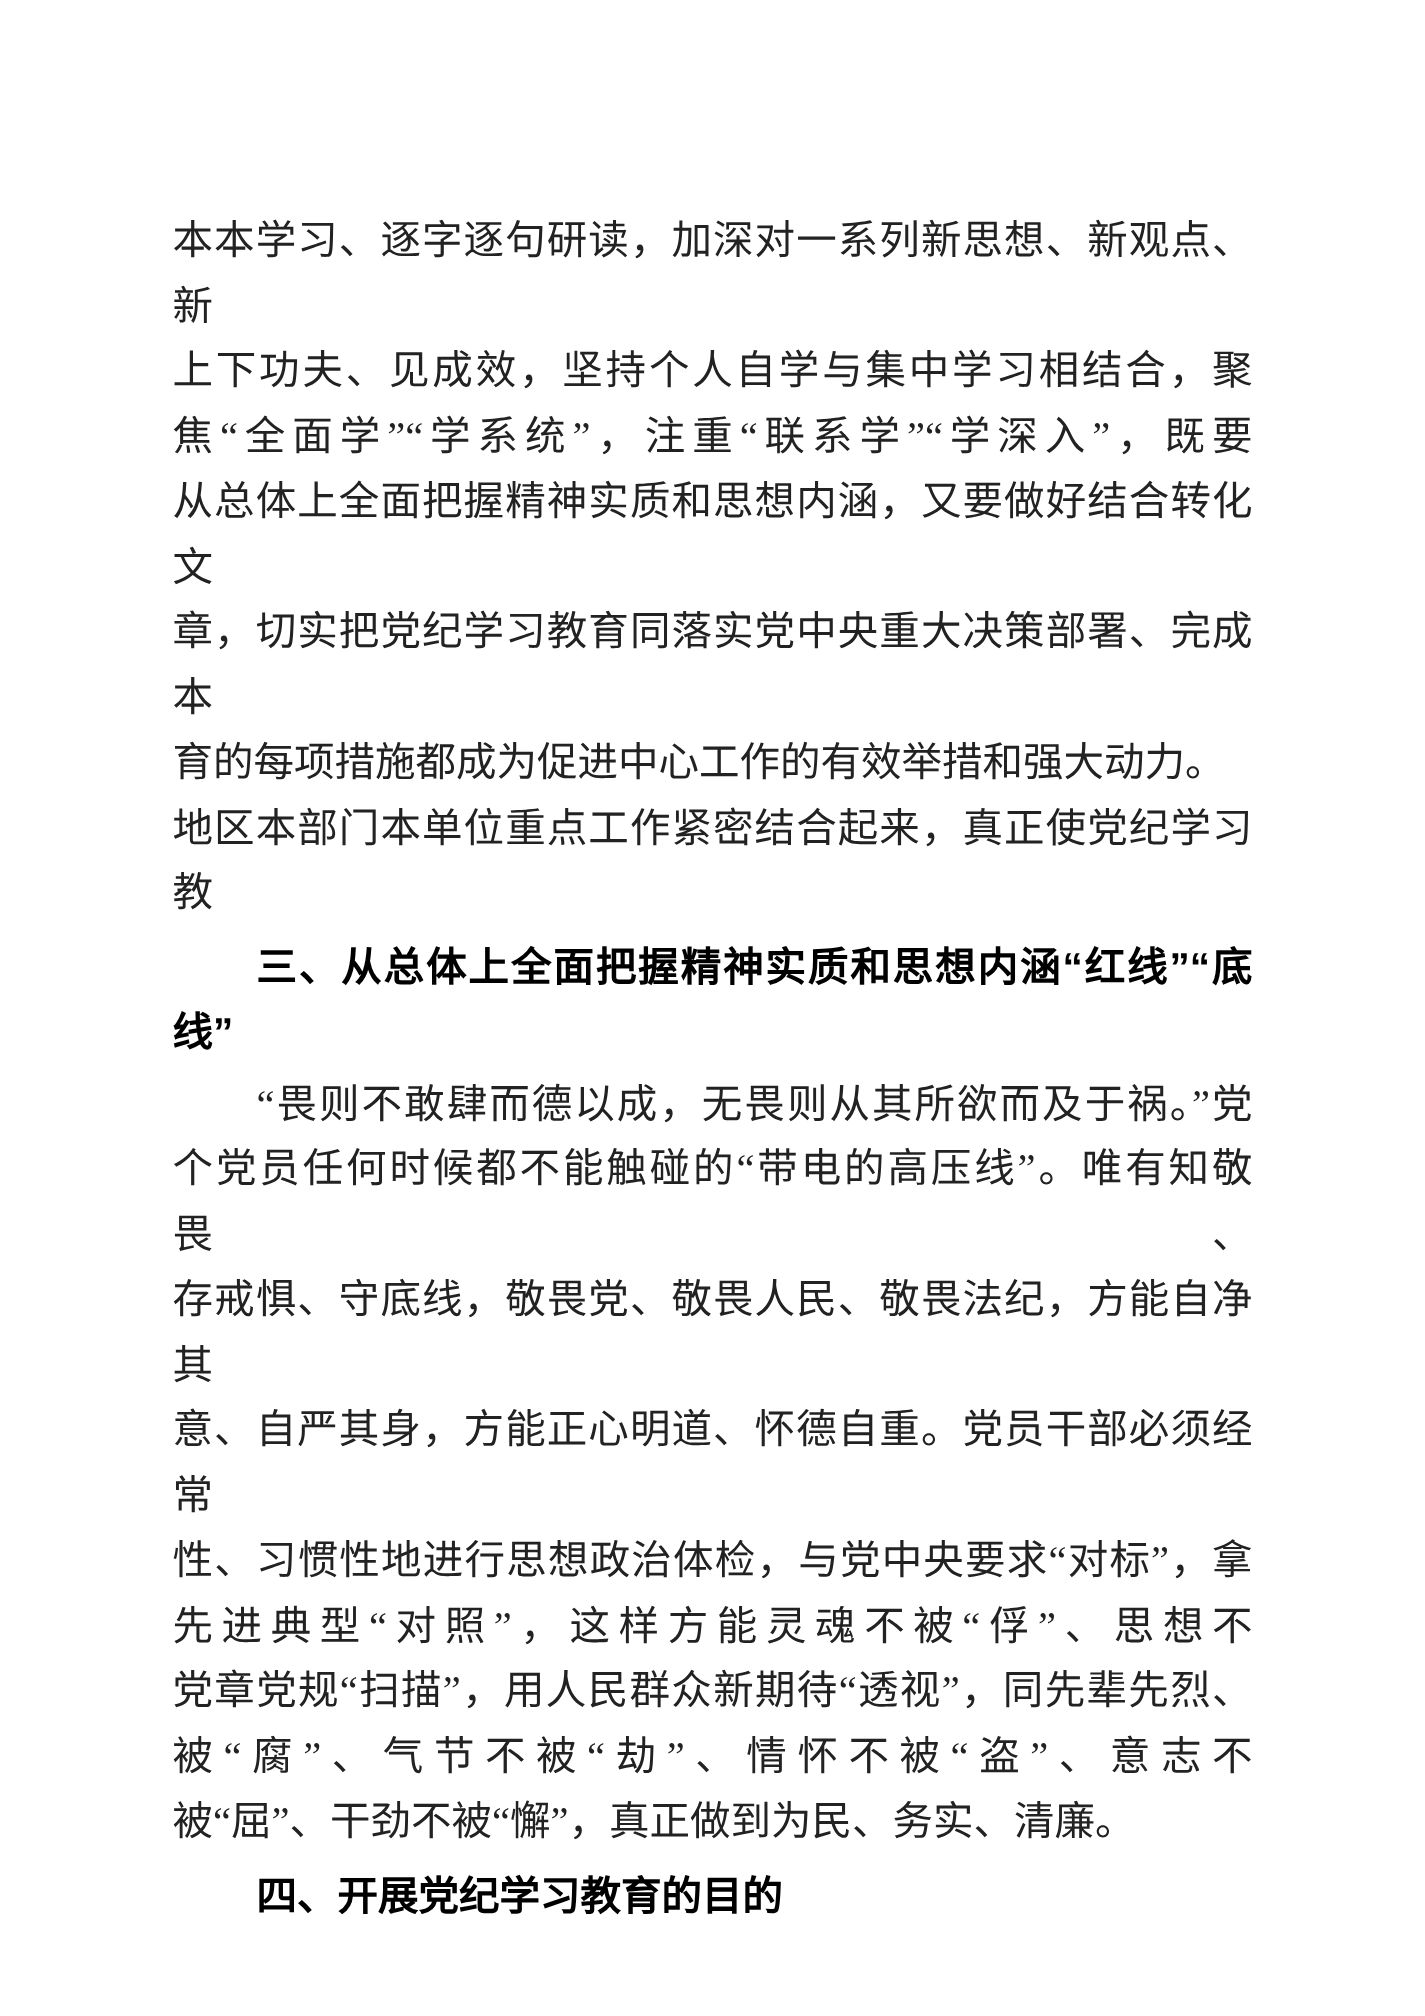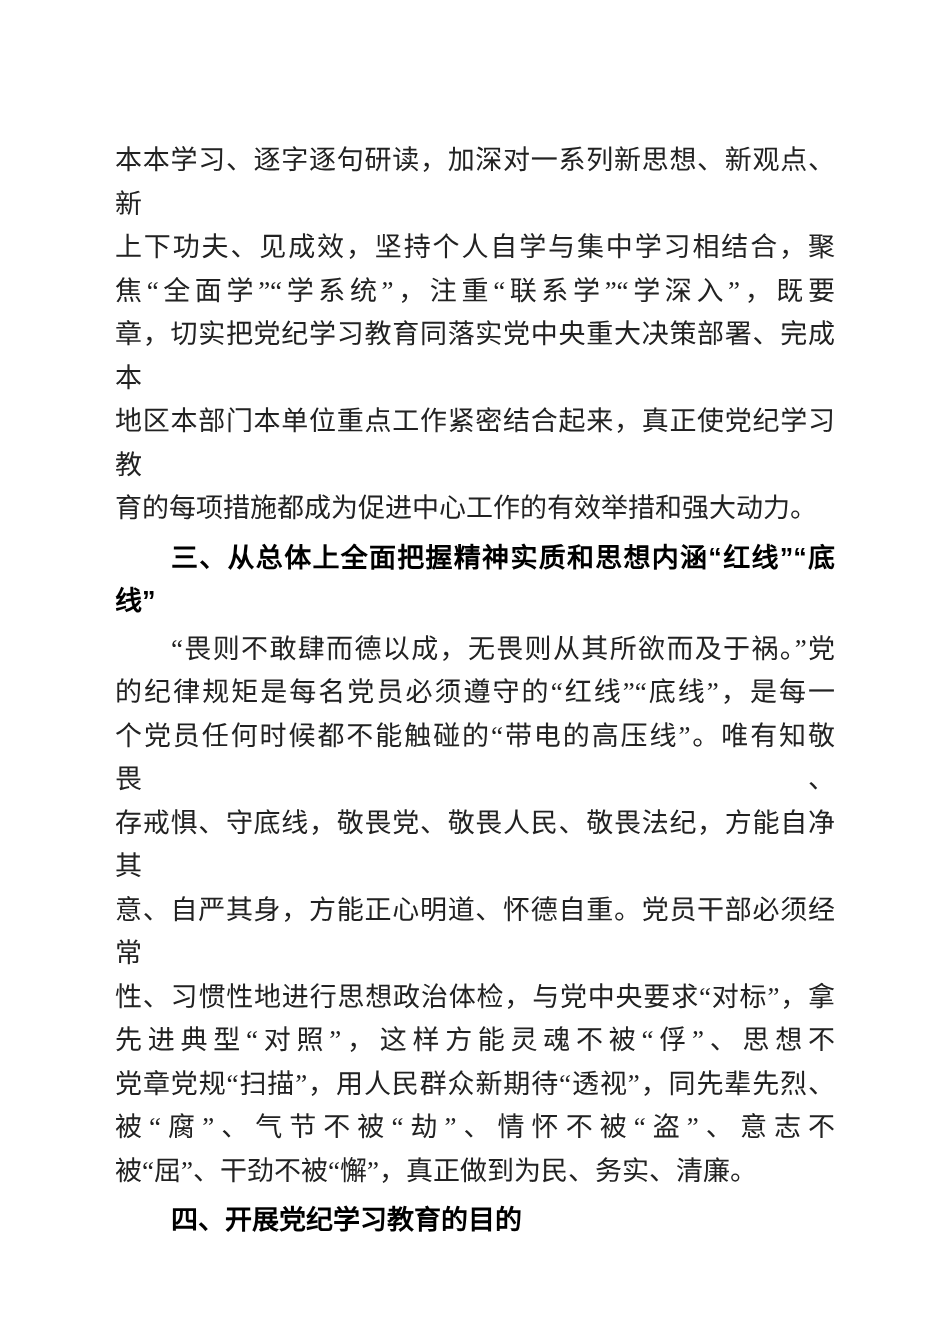--- a/index.html
+++ b/index.html
@@ -49,31 +49,31 @@
 </style>
 </head>
 <body>
 
 <div class="page" style="background: rgb(255, 255, 255);">
   <div class="content" style="color: rgb(34, 34, 34);">
       <div class="para body">
         <div class="line fill">本本学习、逐字逐句研读，加深对一系列新思想、新观点、新</div>
         <div class="line fill">上下功夫、见成效，坚持个人自学与集中学习相结合，聚</div>
         <div class="line fill">焦“全面学”“学系统”，注重“联系学”“学深入”，既要</div>
+        <div class="line fill">从总体上全面把握精神实质和思想内涵，又要做好结合转化文</div>
         <div class="line fill">章，切实把党纪学习教育同落实党中央重大决策部署、完成本</div>
+        <div class="line">育的每项措施都成为促进中心工作的有效举措和强大动力。</div>
         <div class="line fill">地区本部门本单位重点工作紧密结合起来，真正使党纪学习教</div>
-        <div class="line">育的每项措施都成为促进中心工作的有效举措和强大动力。</div>
       </div>
       <div class="para heading">
         <div class="line fill indent">三、从总体上全面把握精神实质和思想内涵“红线”“底</div>
         <div class="line">线”</div>
       </div>
       <div class="para body">
         <div class="line fill indent">“畏则不敢肆而德以成，无畏则从其所欲而及于祸。”党</div>
-        <div class="line fill">的纪律规矩是每名党员必须遵守的“红线”“底线”，是每一</div>
         <div class="line fill">个党员任何时候都不能触碰的“带电的高压线”。唯有知敬畏、</div>
         <div class="line fill">存戒惧、守底线，敬畏党、敬畏人民、敬畏法纪，方能自净其</div>
         <div class="line fill">意、自严其身，方能正心明道、怀德自重。党员干部必须经常</div>
         <div class="line fill">性、习惯性地进行思想政治体检，与党中央要求“对标”，拿</div>
         <div class="line fill">先进典型“对照”，这样方能灵魂不被“俘”、思想不</div>
         <div class="line fill">党章党规“扫描”，用人民群众新期待“透视”，同先辈先烈、</div>
         <div class="line fill">被“腐”、气节不被“劫”、情怀不被“盗”、意志不</div>
         <div class="line">被“屈”、干劲不被“懈”，真正做到为民、务实、清廉。</div>
       </div>
       <div class="para heading">

